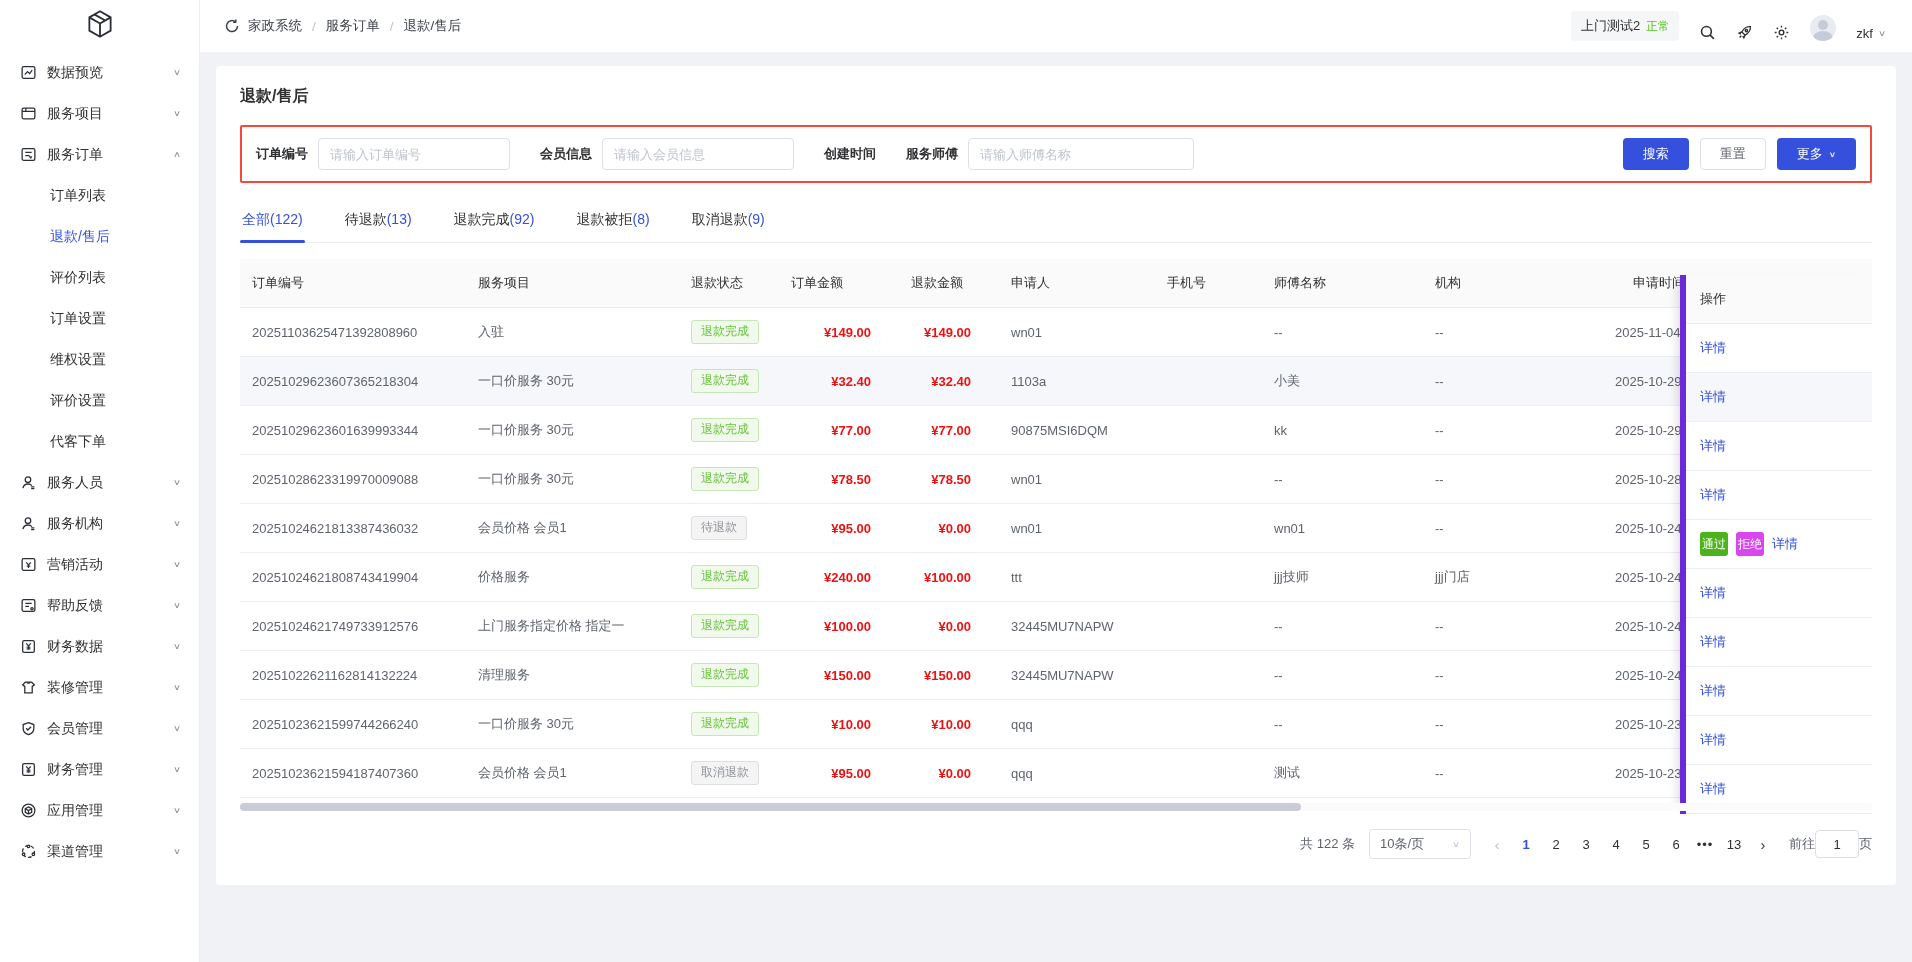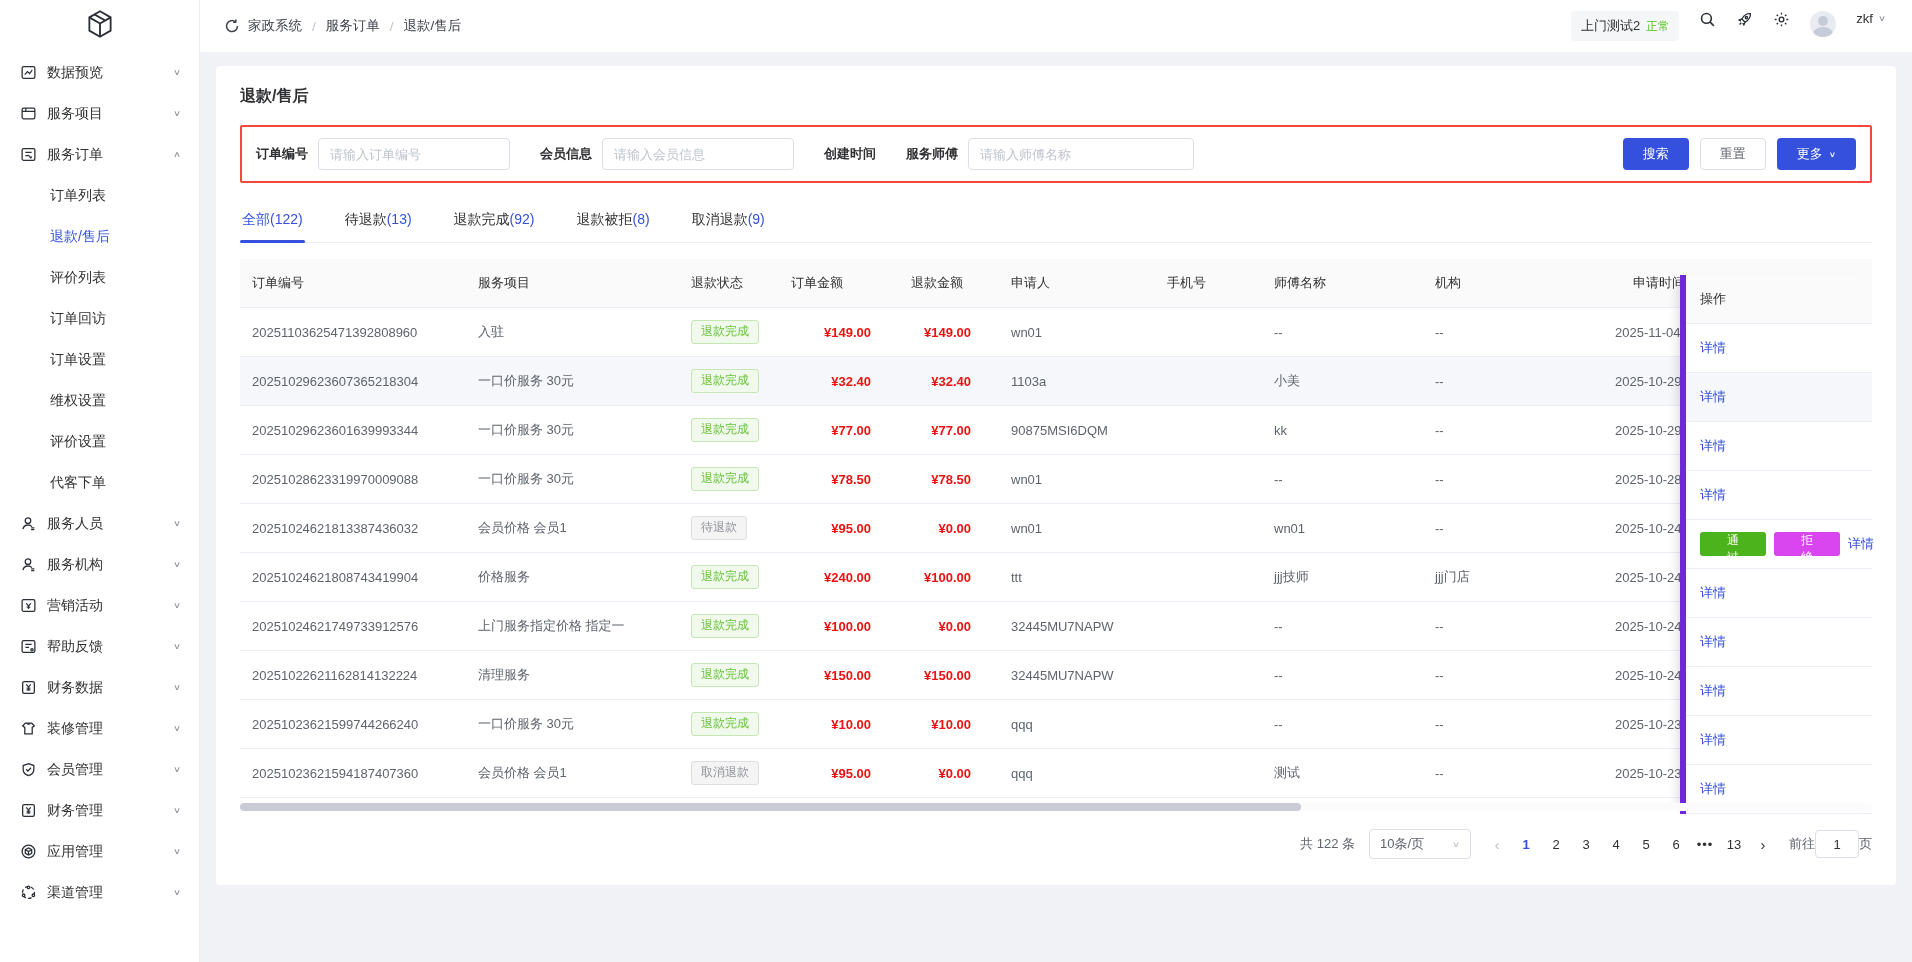--- a/index.html
+++ b/index.html
@@ -19,21 +19,21 @@
   .side-item .chev { margin-left:auto; color:#8f949c; font-size:11px; transform:scale(1,.75); }
   .side-sub { height:41px; line-height:41px; padding-left:50px; font-size:14px; color:#303133; cursor:pointer; white-space:nowrap; }
   .side-sub.active { color:#3450dd; }
 
   
   .main { flex:1; display:flex; flex-direction:column; min-width:0; }
   .topbar { height:52px; flex:none; background:#fff; display:flex; align-items:center; padding:0 26px 0 24px; font-size:13.5px; }
   .crumb { display:flex; align-items:center; gap:10px; color:#3f434b; }
   .crumb .sep { color:#c0c4cc; }
   .refresh { color:#3f434b; margin-right:8px; display:flex; }
-  .top-right { margin-left:auto; display:flex; align-items:flex-start; gap:20px; }
+  .top-right { margin-left:auto; display:flex; align-items:flex-end; gap:20px; }
   .shop-badge { background:#f5f6f8; border-radius:4px; padding:6px 10px; display:flex; align-items:center; gap:6px; font-size:13px; cursor:pointer; }
   .shop-status { color:#52c41a; font-size:11.5px; }
   .tool-ic { display:flex; color:#2b2f36; cursor:pointer; }
   .avatar { width:26px; height:26px; border-radius:50%; background:#e9ebf2; position:relative; overflow:hidden; flex:none; }
   .avatar::before { content:""; position:absolute; left:8px; top:5px; width:10px; height:10px; border-radius:50%; background:#c6cbd8; }
   .avatar::after { content:""; position:absolute; left:3px; top:16px; width:20px; height:14px; border-radius:50%; background:#c6cbd8; }
   .uname { font-size:13px; display:flex; align-items:center; gap:5px; cursor:pointer; }
   .uname .chev { color:#8f949c; font-size:11px; transform:scale(1,.75); }
 
   .content { padding:14px 16px; flex:1; overflow:hidden; }
@@ -78,21 +78,21 @@
   .tr.shaded { background:#f5f7fa; }
   .tag { display:inline-block; padding:3px 9px; border-radius:3px; font-size:12px; border:1px solid; line-height:1.3; }
   .tag.success { background:#f0f9eb; color:#67c23a; border-color:#c7e6b5; }
   .tag.info { background:#f4f4f5; color:#909399; border-color:#dcdee2; }
 
   .op-col { position:absolute; top:16px; right:0; width:192px; background:#fff; border-left:6px solid #6d28d9; box-shadow:-9px 0 10px -7px rgba(0,0,0,.15); }
   .op-head { height:49px; background:#fafafa; display:flex; align-items:center; padding:0 14px; font-size:13px; color:#303133; border-bottom:1px solid #ebeef5; }
   .op-cell { height:49px; display:flex; align-items:center; gap:8px; padding:0 14px; border-bottom:1px solid #ebeef5; background:#fff; }
   .op-cell.shaded { background:#f5f7fa; }
   .link { color:#3450dd; font-size:13px; cursor:pointer; white-space:nowrap; }
-  .mini-btn { height:24px; padding:0 27px; border-radius:3px; font-size:12px; color:#fff; border:none; cursor:pointer; font-family:inherit; }
+  .mini-btn { height:24px; padding:0 2px; border-radius:3px; font-size:12px; color:#fff; border:none; cursor:pointer; font-family:inherit; }
   .mini-btn.success { background:#4db31d; }
   .mini-btn.danger { background:#d946ef; }
 
   .h-scrollbar { height:8px; margin-top:5px; position:relative; width:100%; background:#fbfbfc; border-radius:4px; }
   .h-thumb { position:absolute; left:0; top:0; height:8px; width:65%; background:#c9ccd4; border-radius:4px; cursor:pointer; }
 
   
   .pager { display:flex; justify-content:flex-end; align-items:center; margin-top:18px; font-size:13px; color:#5f646c; gap:14px; }
   .page-size { width:102px; height:30px; border:1px solid #dcdfe6; border-radius:4px; display:flex; align-items:center; justify-content:space-between; padding:0 10px; cursor:pointer; color:#5f646c; }
   .page-size .chev { color:#c0c4cc; font-size:11px; transform:scale(1,.75); }
@@ -146,21 +146,20 @@
               <rect x="2" y="2.5" width="12" height="11" rx="1.5"></rect>
               <path d="M5 6 L11 6 M5 9 L9 9 M10.5 11.5 L8.8 9.8 M10.5 11.5 L10.5 9.6"></path>
             </svg>
           </span>
           <span>服务订单</span>
           <span class="chev">∧</span>
         </div>
         <div class="side-sub">订单列表</div>
         <div class="side-sub active">退款/售后</div>
         <div class="side-sub">评价列表</div>
-        <div class="side-sub">订单回访</div>
         <div class="side-sub">订单设置</div>
         <div class="side-sub">维权设置</div>
         <div class="side-sub">评价设置</div>
         <div class="side-sub">代客下单</div>
         <div class="side-item">
           <span class="s-icon">
             <svg viewBox="0 0 16 16" fill="none" stroke="currentColor" stroke-width="1.2">
               <circle cx="7.5" cy="5.3" r="2.6"></circle>
               <path d="M2.8 13.2 C3.3 10.6 5.2 9.4 7.5 9.4 C9 9.4 10.3 9.9 11.2 10.9 M10.5 12.2 L13.5 12.2 M10.5 13.8 L13.5 13.8"></path>
             </svg>

